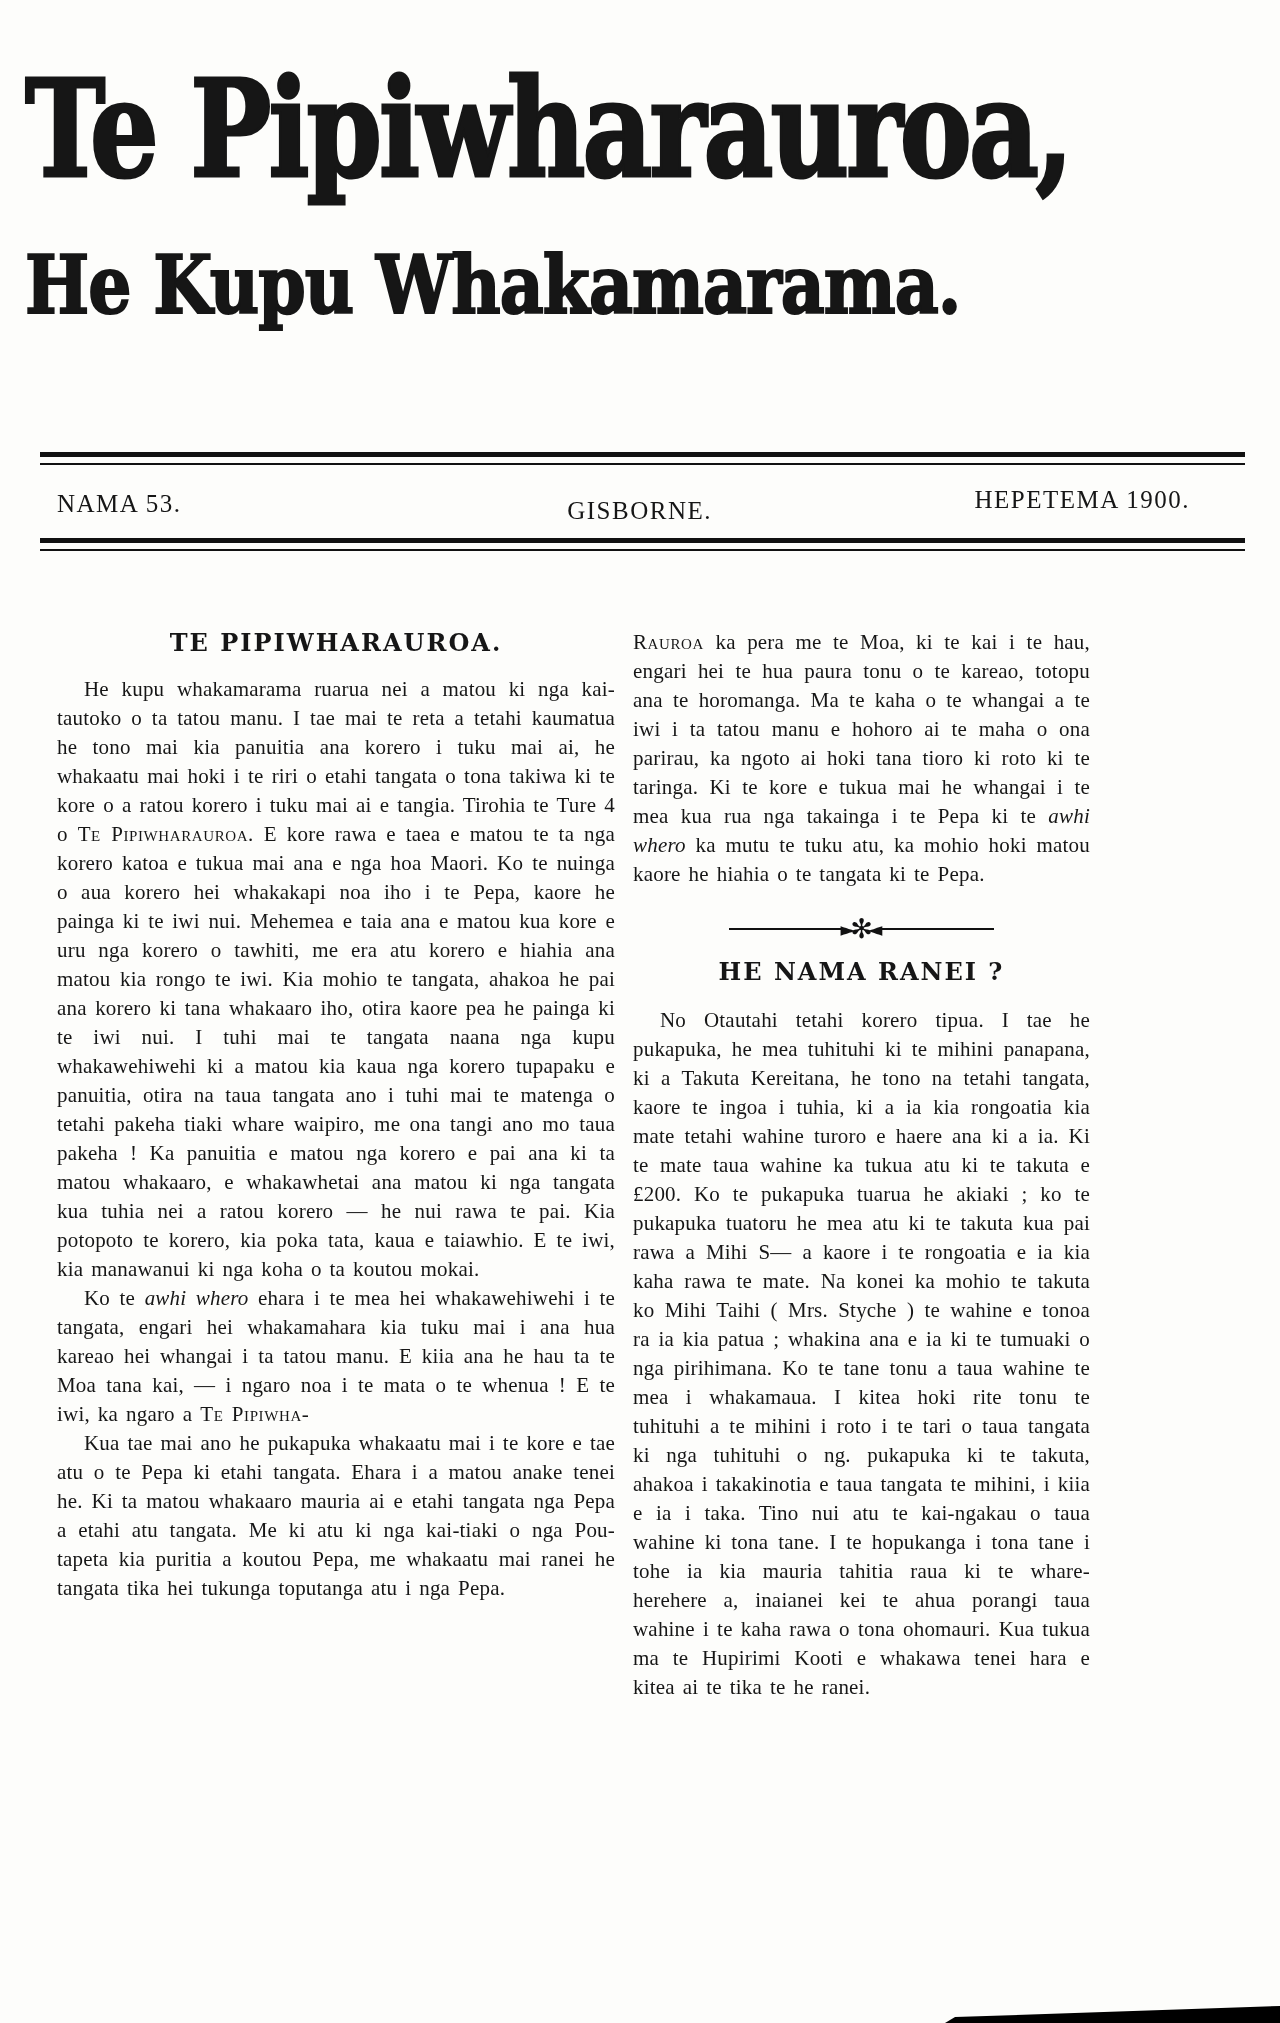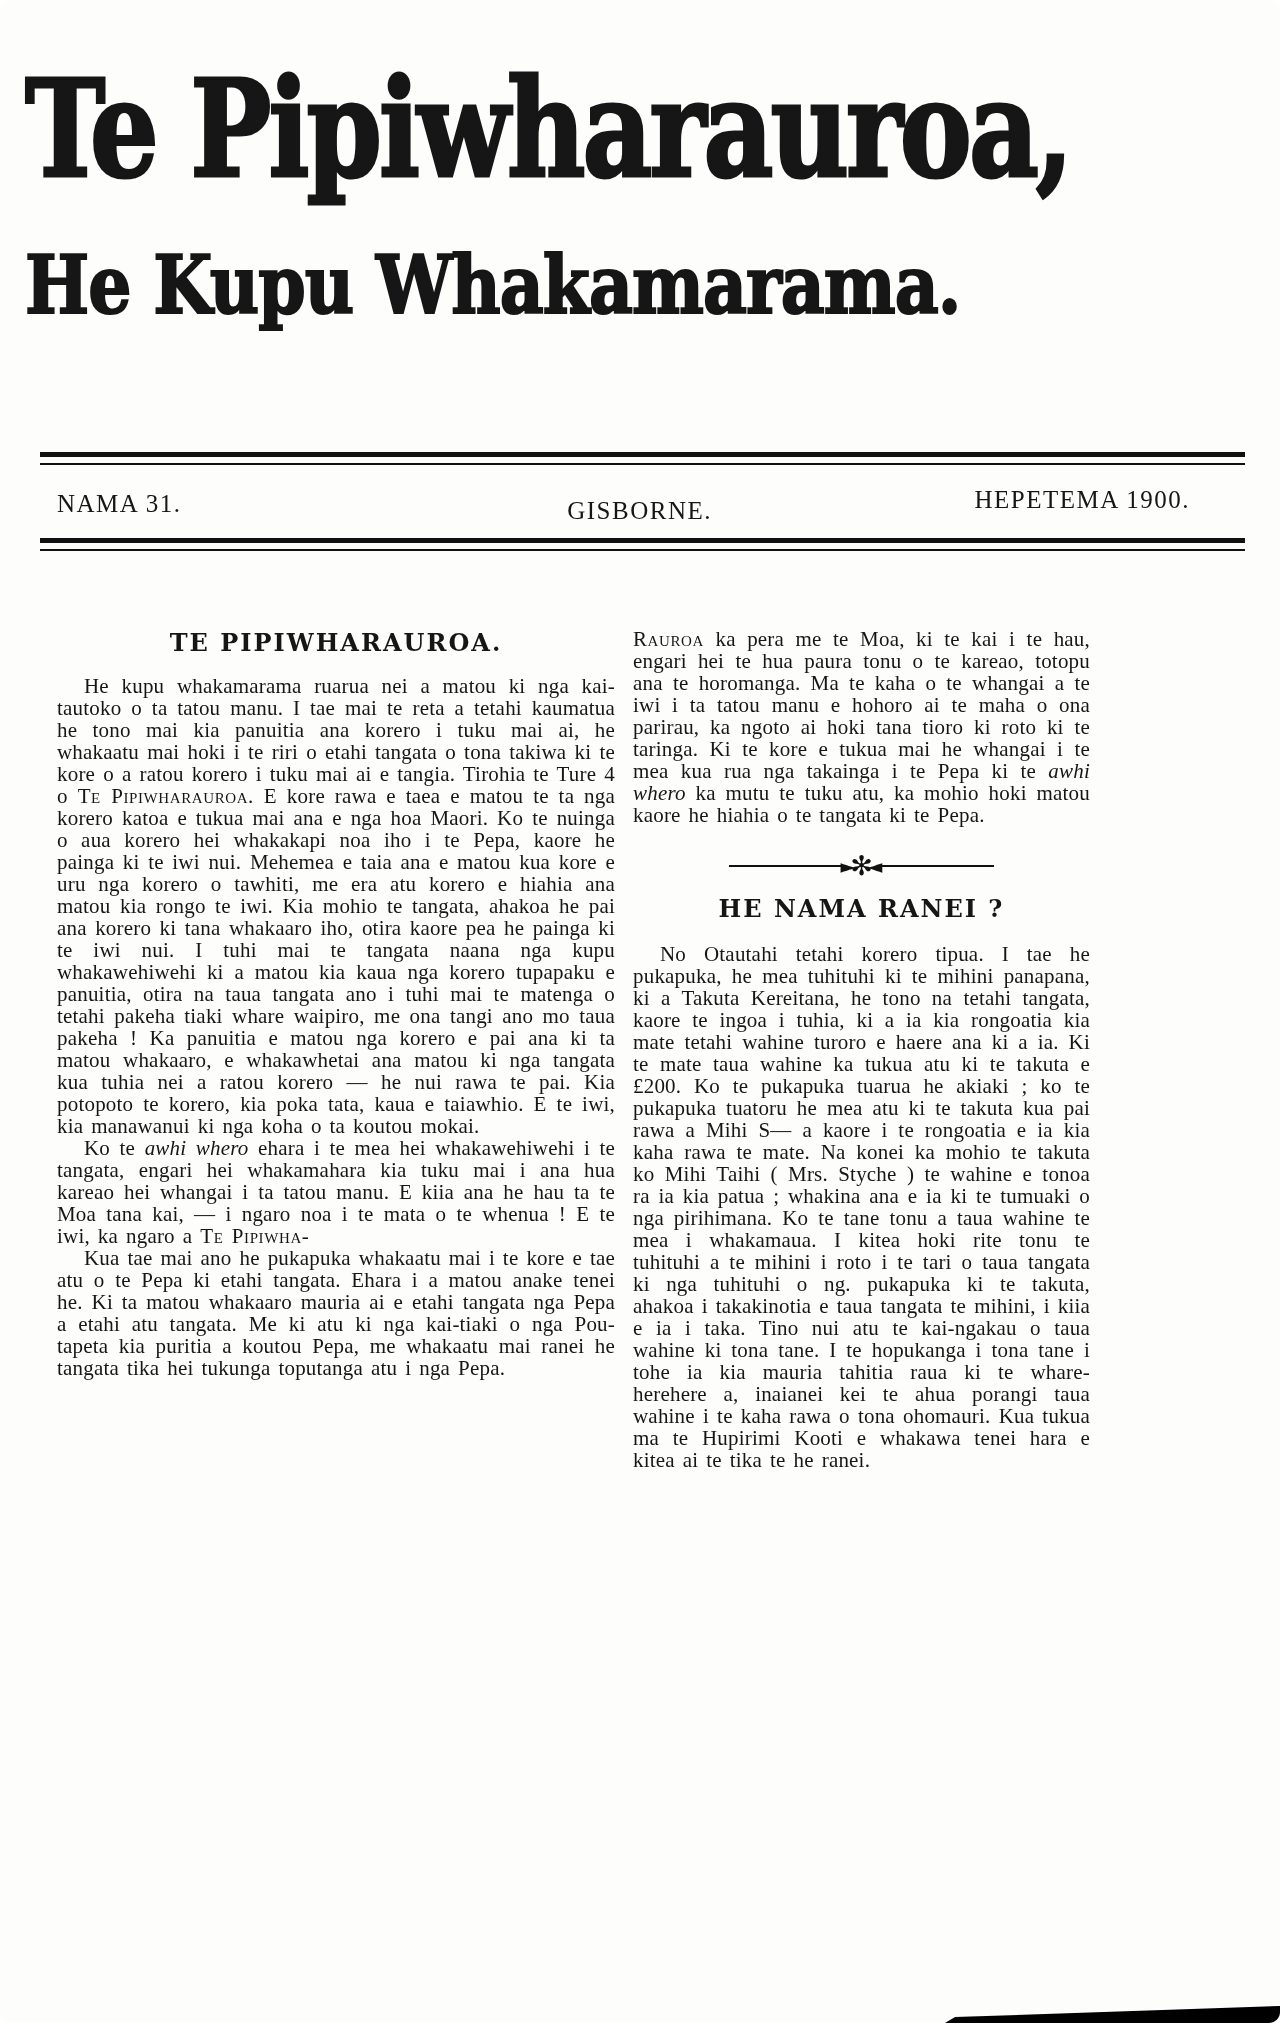--- a/index.html
+++ b/index.html
@@ -1,20 +1,19 @@
 <!DOCTYPE html>
 <html><head>
 <meta charset="utf-8">
 <style>
   html,body{margin:0;padding:0;background:#ffffff;}
   .page{
     position:relative;width:1280px;height:2023px;overflow:hidden;
     background:#fdfdfb;color:#161616;
     font-family:"Liberation Serif", serif;
-    border-radius:11px;
   }
   
   .masthead{position:absolute;top:58px;left:25px;width:935px;text-align:center;}
   .masthead h1{
     margin:0;font-family:"DejaVu Serif", serif;font-weight:700;
     font-size:108px;line-height:1.05;letter-spacing:-3px;
     transform:scaleY(1.25);transform-origin:center top;
     -webkit-text-stroke:2.5px #161616;white-space:nowrap;
   }
   .masthead h2{
@@ -39,21 +38,21 @@
   
   .columns{position:absolute;top:628px;left:57px;width:1045px;display:flex;gap:18px;}
   .col-left{width:558px;}
   .col-right{width:457px;}
   .article-heading{
     margin:0 0 18px 0;text-align:center;font-family:"DejaVu Serif", serif;
     font-weight:700;font-size:24px;letter-spacing:2px;
   }
   .hd2{margin:16px 0 20px 0;}
   p.body{
-    margin:0;font-size:21px;line-height:22px;text-align:justify;
+    margin:0;font-size:21px;line-height:29px;text-align:justify;
     word-spacing:2.5px;letter-spacing:0.2px;
   }
   p.indent{text-indent:27px;}
   .sc{font-variant:small-caps;letter-spacing:0.6px;}
   .it{font-style:italic;}
   
   .divider{
     margin:28px auto 6px auto;width:265px;height:24px;
     display:flex;align-items:center;justify-content:center;
     font-family:"DejaVu Sans", sans-serif;color:#111;
@@ -76,21 +75,21 @@
     <h1>Te Pipiwharauroa,</h1>
     <h2>He Kupu Whakamarama.</h2>
   </header>
 
   <div class="rule-pair rp-top">
     <div class="thick"></div>
     <div class="thin"></div>
   </div>
 
   <div class="issue-bar">
-    <span class="issue-number">NAMA 31.</span>
+    <span class="issue-number">NAMA 53.</span>
     <span class="issue-place">GISBORNE.</span>
     <span class="issue-date">HEPETEMA 1900.</span>
   </div>
 
   <div class="rule-pair rp-bottom">
     <div class="thick"></div>
     <div class="thin"></div>
   </div>
 
   <main class="columns">

